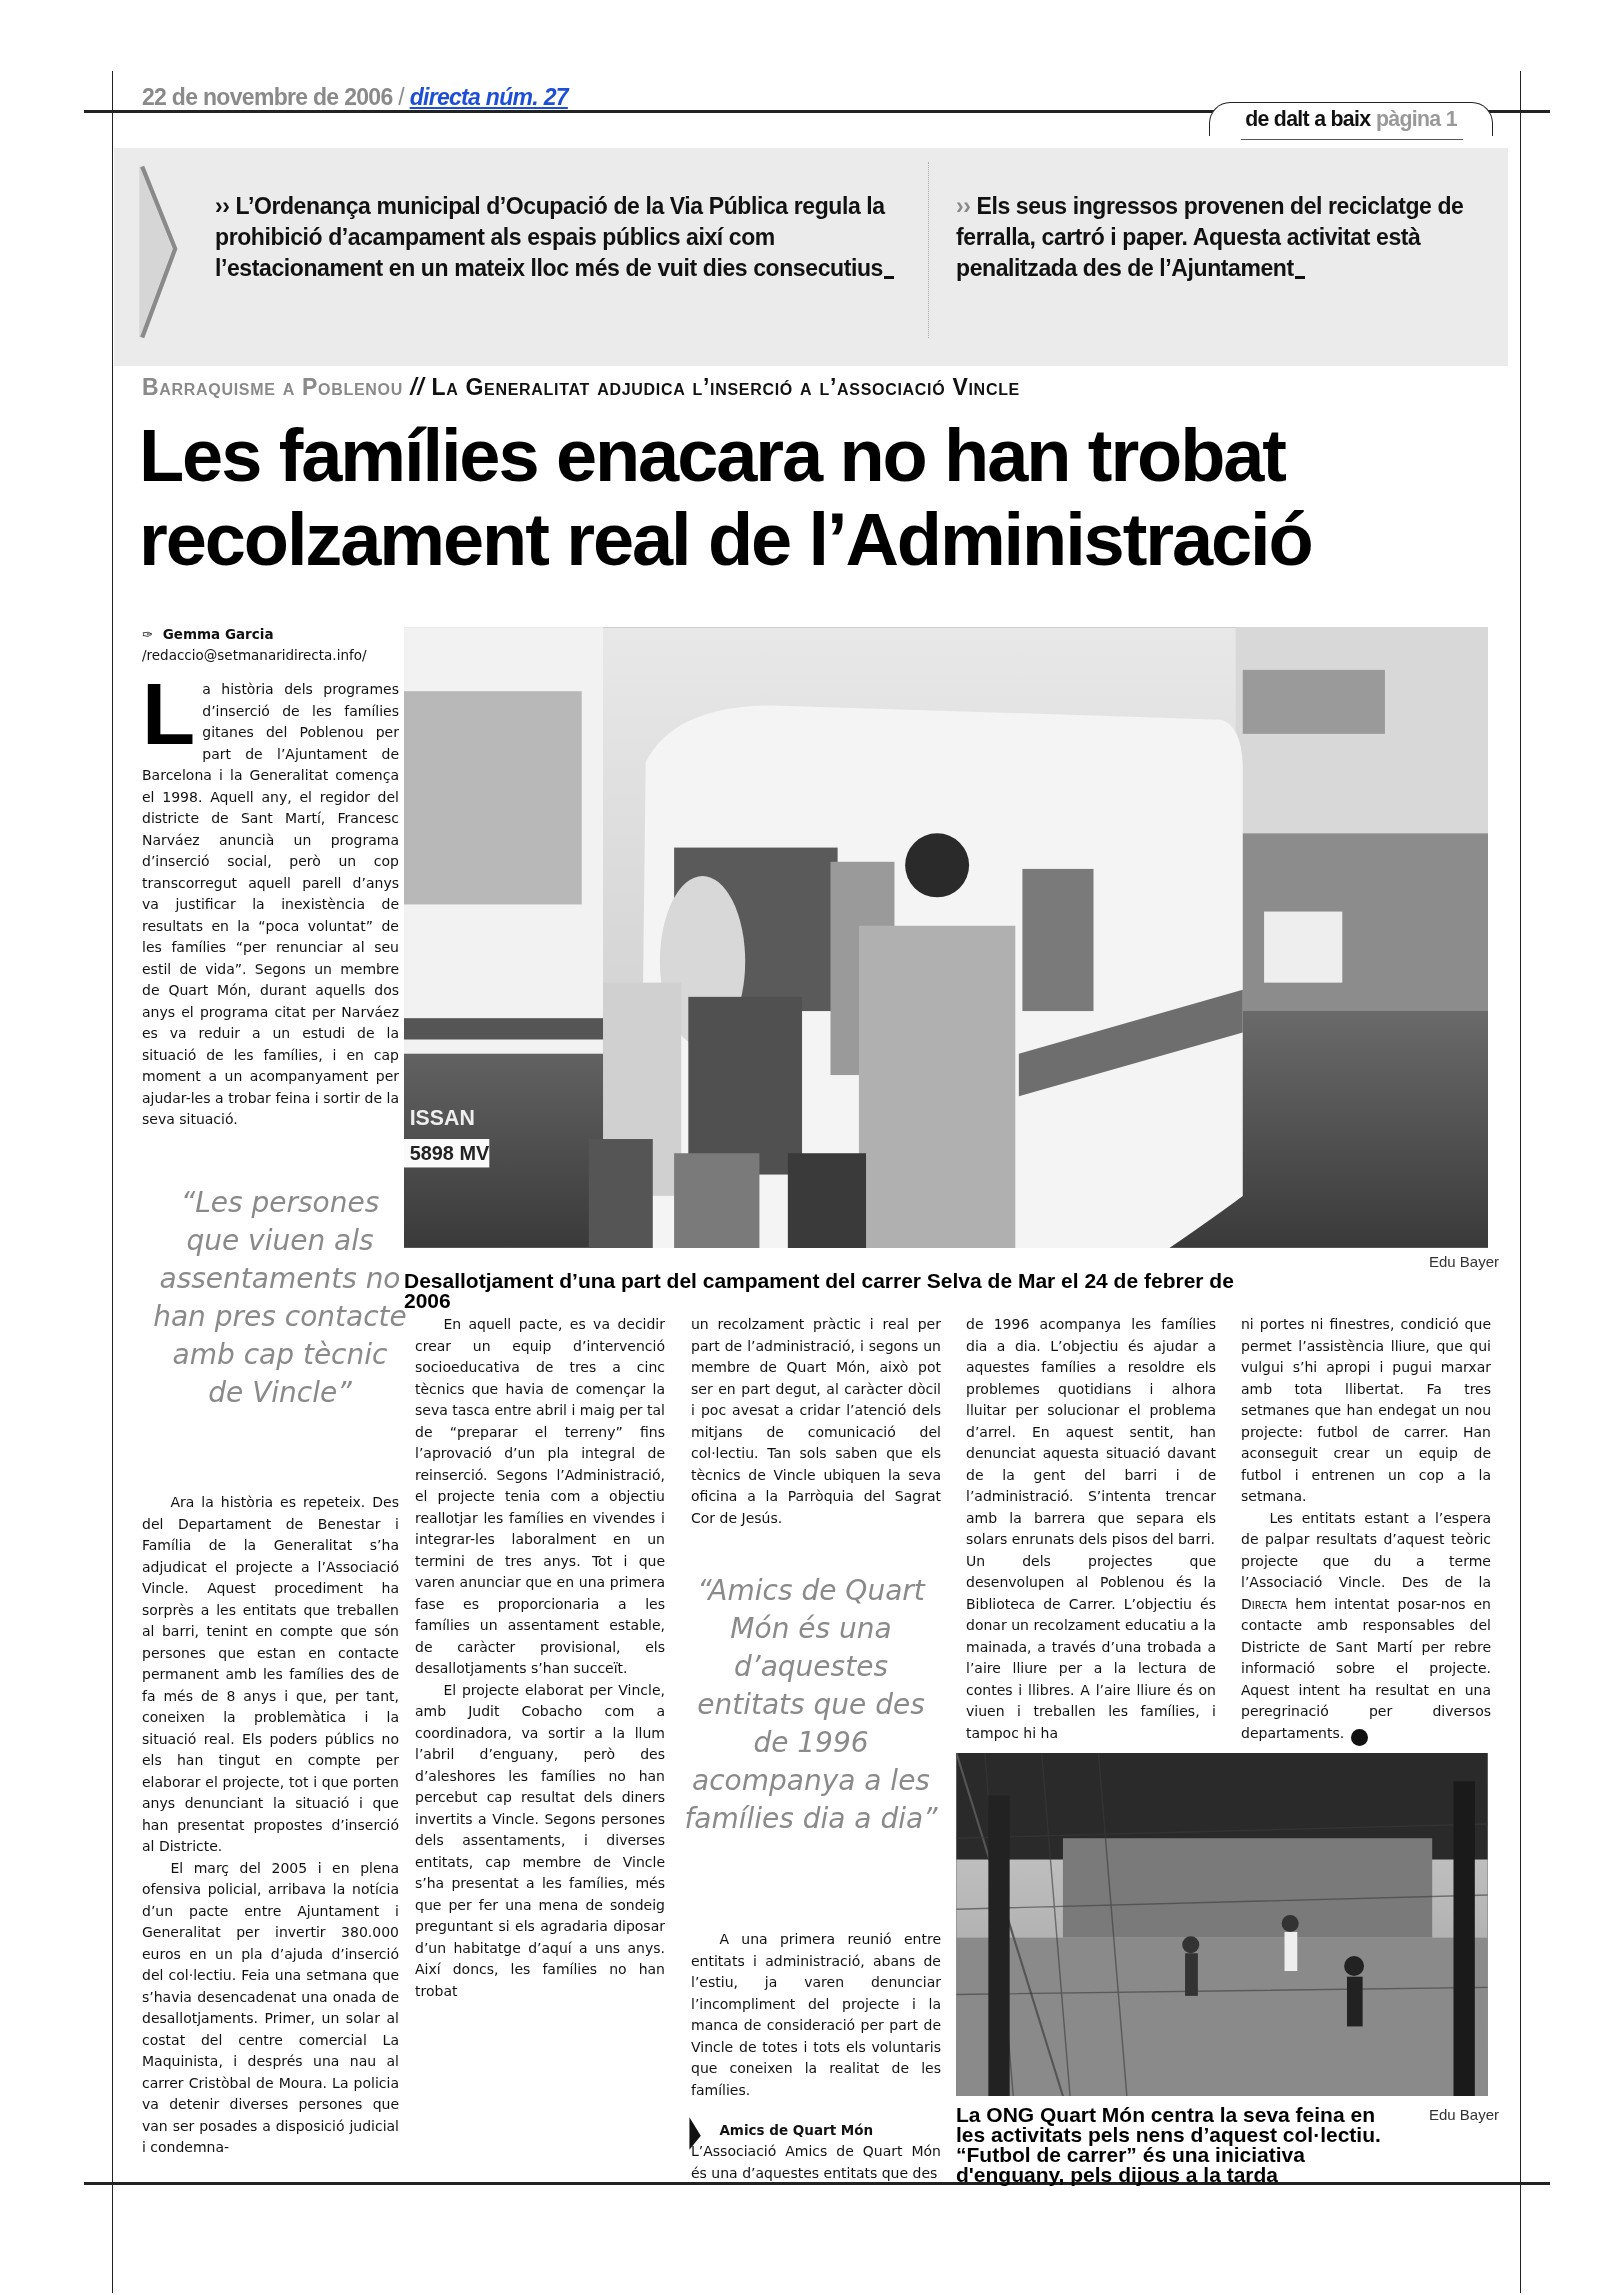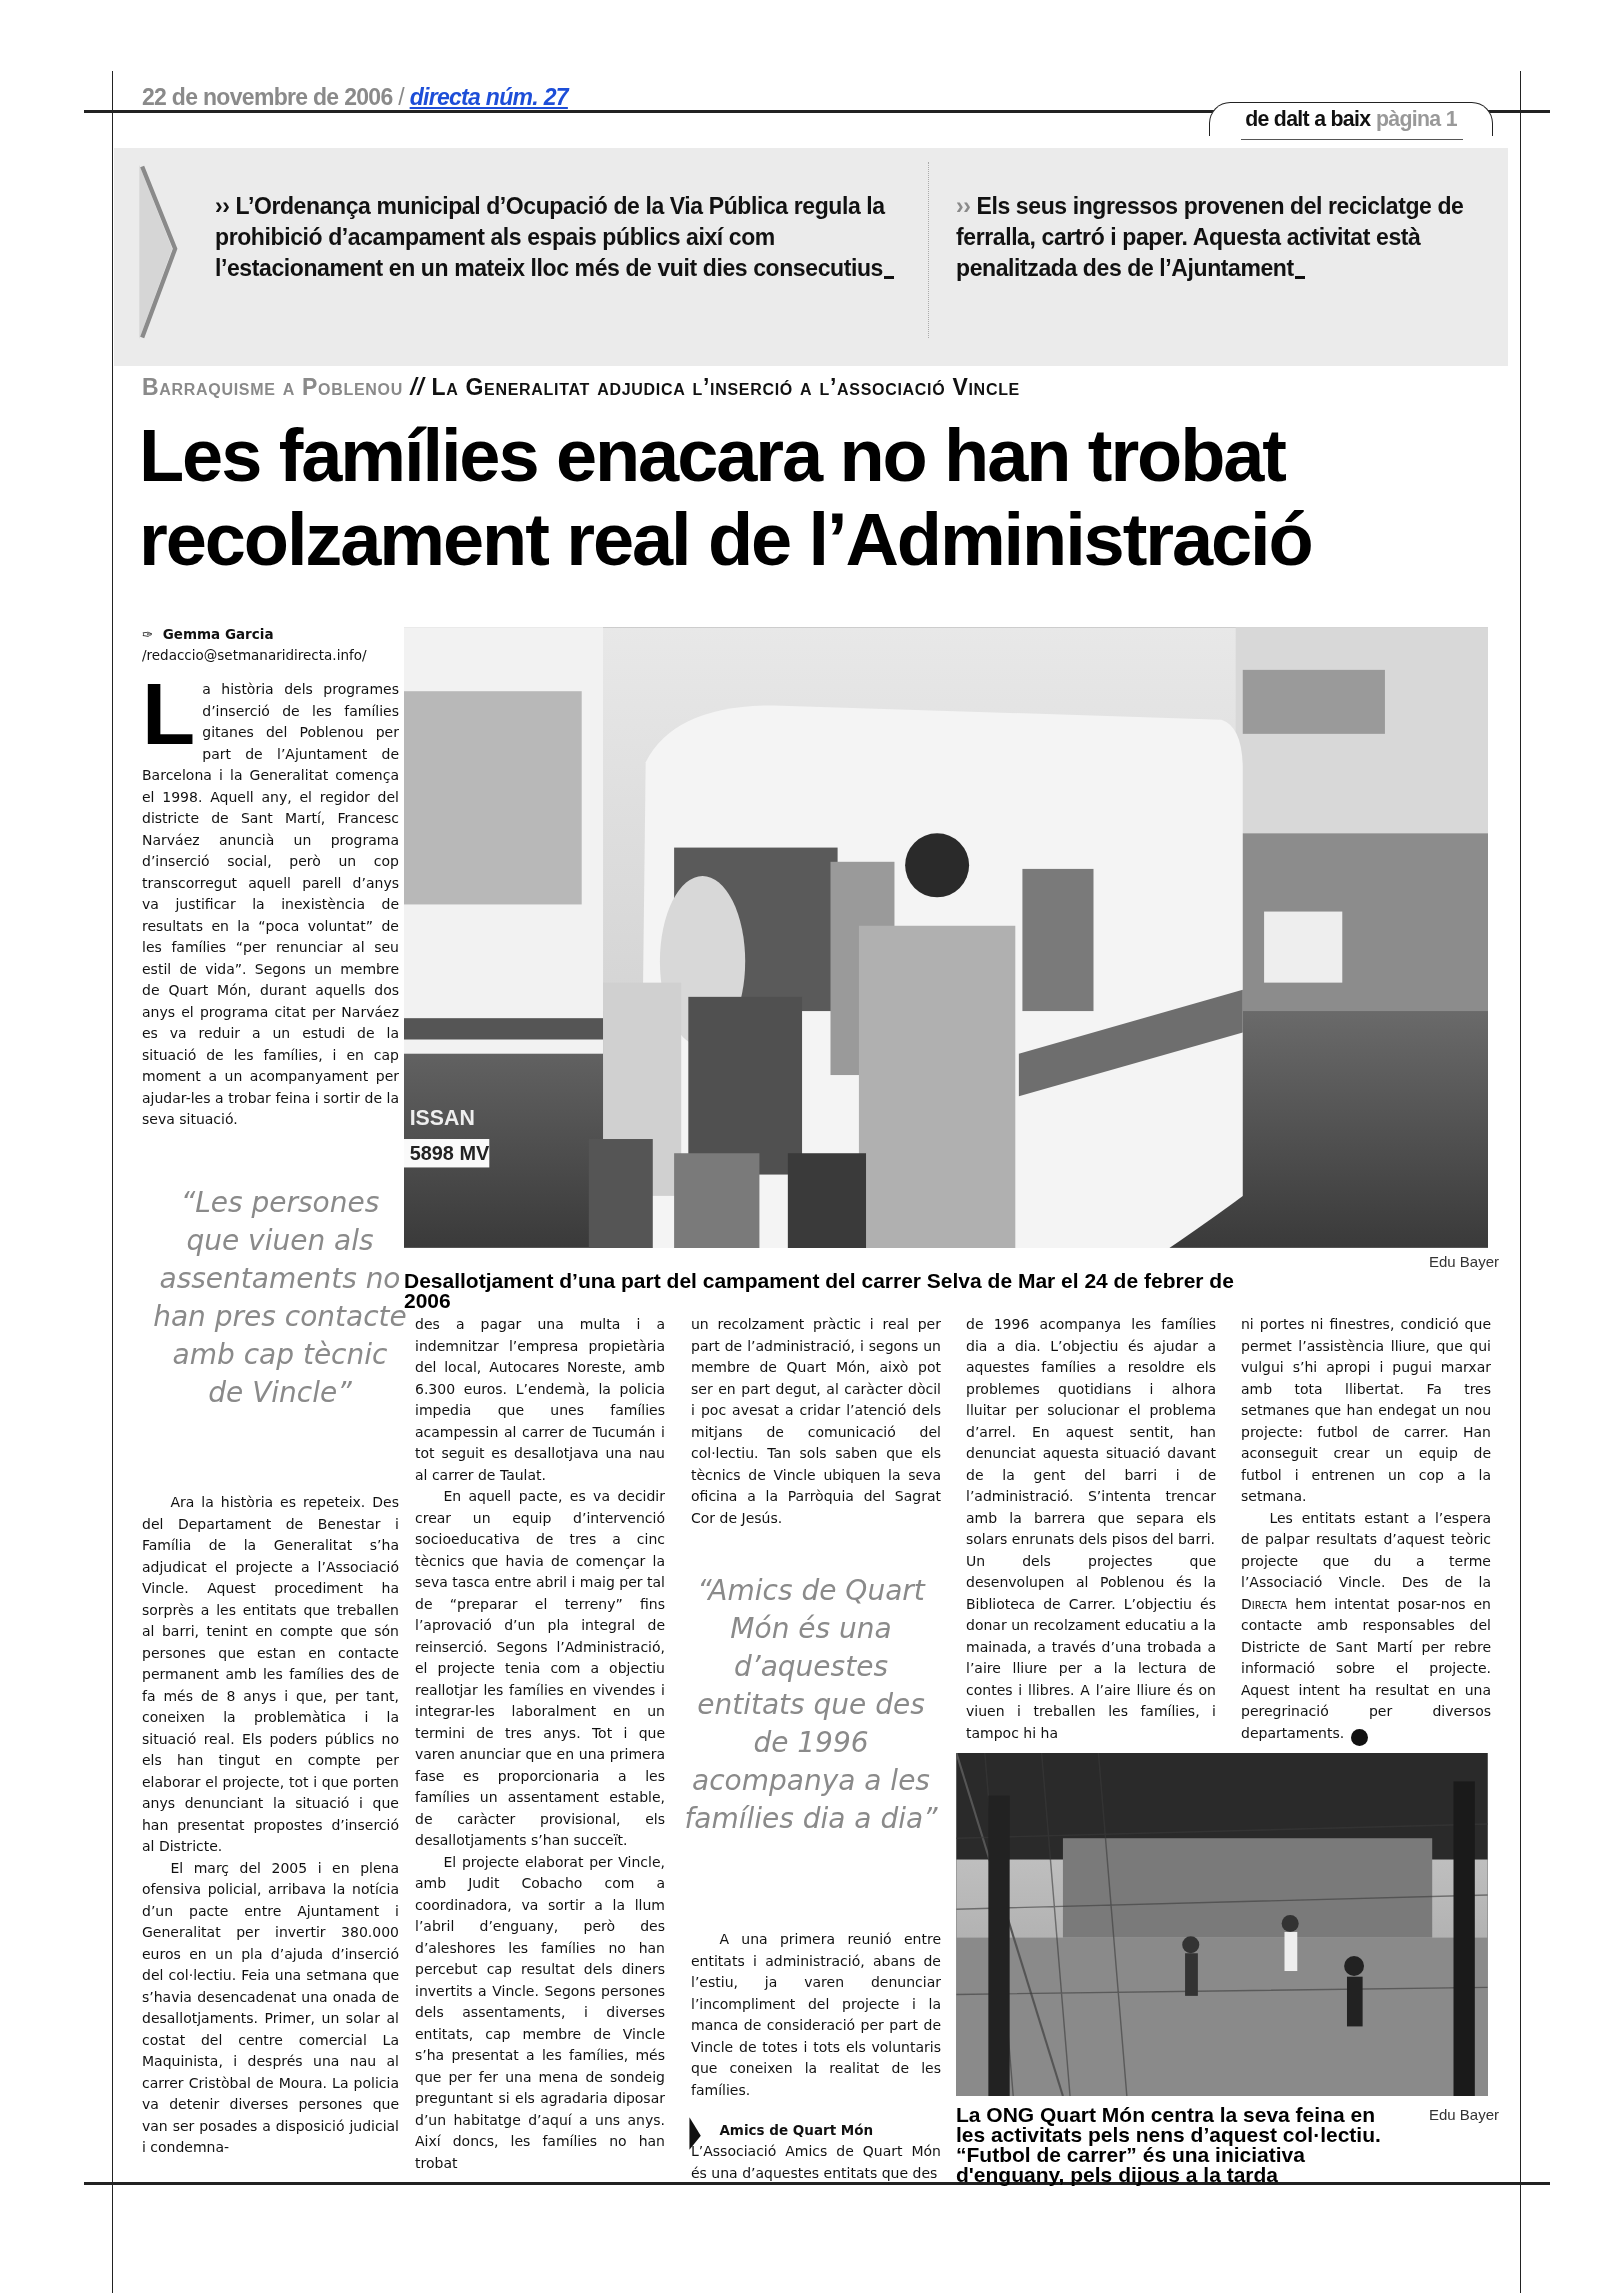--- a/index.html
+++ b/index.html
@@ -162,21 +162,20 @@
     <rect x="640" y="420" width="220" height="480" fill="#b0b0b0"></rect>
     <circle cx="750" cy="335" r="45" fill="#2a2a2a"></circle>
     <rect x="660" y="880" width="140" height="600" fill="#6a6a6a"></rect>
     <rect x="540" y="740" width="110" height="480" fill="#3a3a3a"></rect>
   </svg>
 </div>
 <div class="credit" style="left:1429px; top:1253px;">Edu Bayer</div>
 <div class="caption" style="left:404px; top:1271px; width:853px;">Desallotjament d’una part del campament del carrer Selva de Mar el 24 de febrer de 2006</div>
 
 <div class="col" style="left:415px; top:1314px; width:250px;">
-  <p>des a pagar una multa i a indemnitzar l’empresa propietària del local, Autocares Noreste, amb 6.300 euros. L’endemà, la policia impedia que unes famílies acampessin al carrer de Tucumán i tot seguit es desallotjava una nau al carrer de Taulat.</p>
   <p class="ind">En aquell pacte, es va decidir crear un equip d’intervenció socioeducativa de tres a cinc tècnics que havia de començar la seva tasca entre abril i maig per tal de “preparar el terreny” fins l’aprovació d’un pla integral de reinserció. Segons l’Administració, el projecte tenia com a objectiu reallotjar les famílies en vivendes i integrar-les laboralment en un termini de tres anys. Tot i que varen anunciar que en una primera fase es proporcionaria a les famílies un assentament estable, de caràcter provisional, els desallotjaments s’han succeït.</p>
   <p class="ind">El projecte elaborat per Vincle, amb Judit Cobacho com a coordinadora, va sortir a la llum l’abril d’enguany, però des d’aleshores les famílies no han percebut cap resultat dels diners invertits a Vincle. Segons persones dels assentaments, i diverses entitats, cap membre de Vincle s’ha presentat a les famílies, més que per fer una mena de sondeig preguntant si els agradaria diposar d’un habitatge d’aquí a uns anys. Així doncs, les famílies no han trobat</p>
 </div>
 
 <div class="col" style="left:691px; top:1314px; width:250px;">
   <p>un recolzament pràctic i real per part de l’administració, i segons un membre de Quart Món, això pot ser en part degut, al caràcter dòcil i poc avesat a cridar l’atenció dels mitjans de comunicació del col·lectiu. Tan sols saben que els tècnics de Vincle ubiquen la seva oficina a la Parròquia del Sagrat Cor de Jesús.</p>
 </div>
 <div class="pull pull-2">“Amics de Quart Món és una d’aquestes entitats que des de 1996 acompanya a les famílies dia a dia”</div>
 <div class="col" style="left:691px; top:1929px; width:250px;">
   <p class="ind">A una primera reunió entre entitats i administració, abans de l’estiu, ja varen denunciar l’incompliment del projecte i la manca de consideració per part de Vincle de totes i tots els voluntaris que coneixen la realitat de les famílies.</p>

